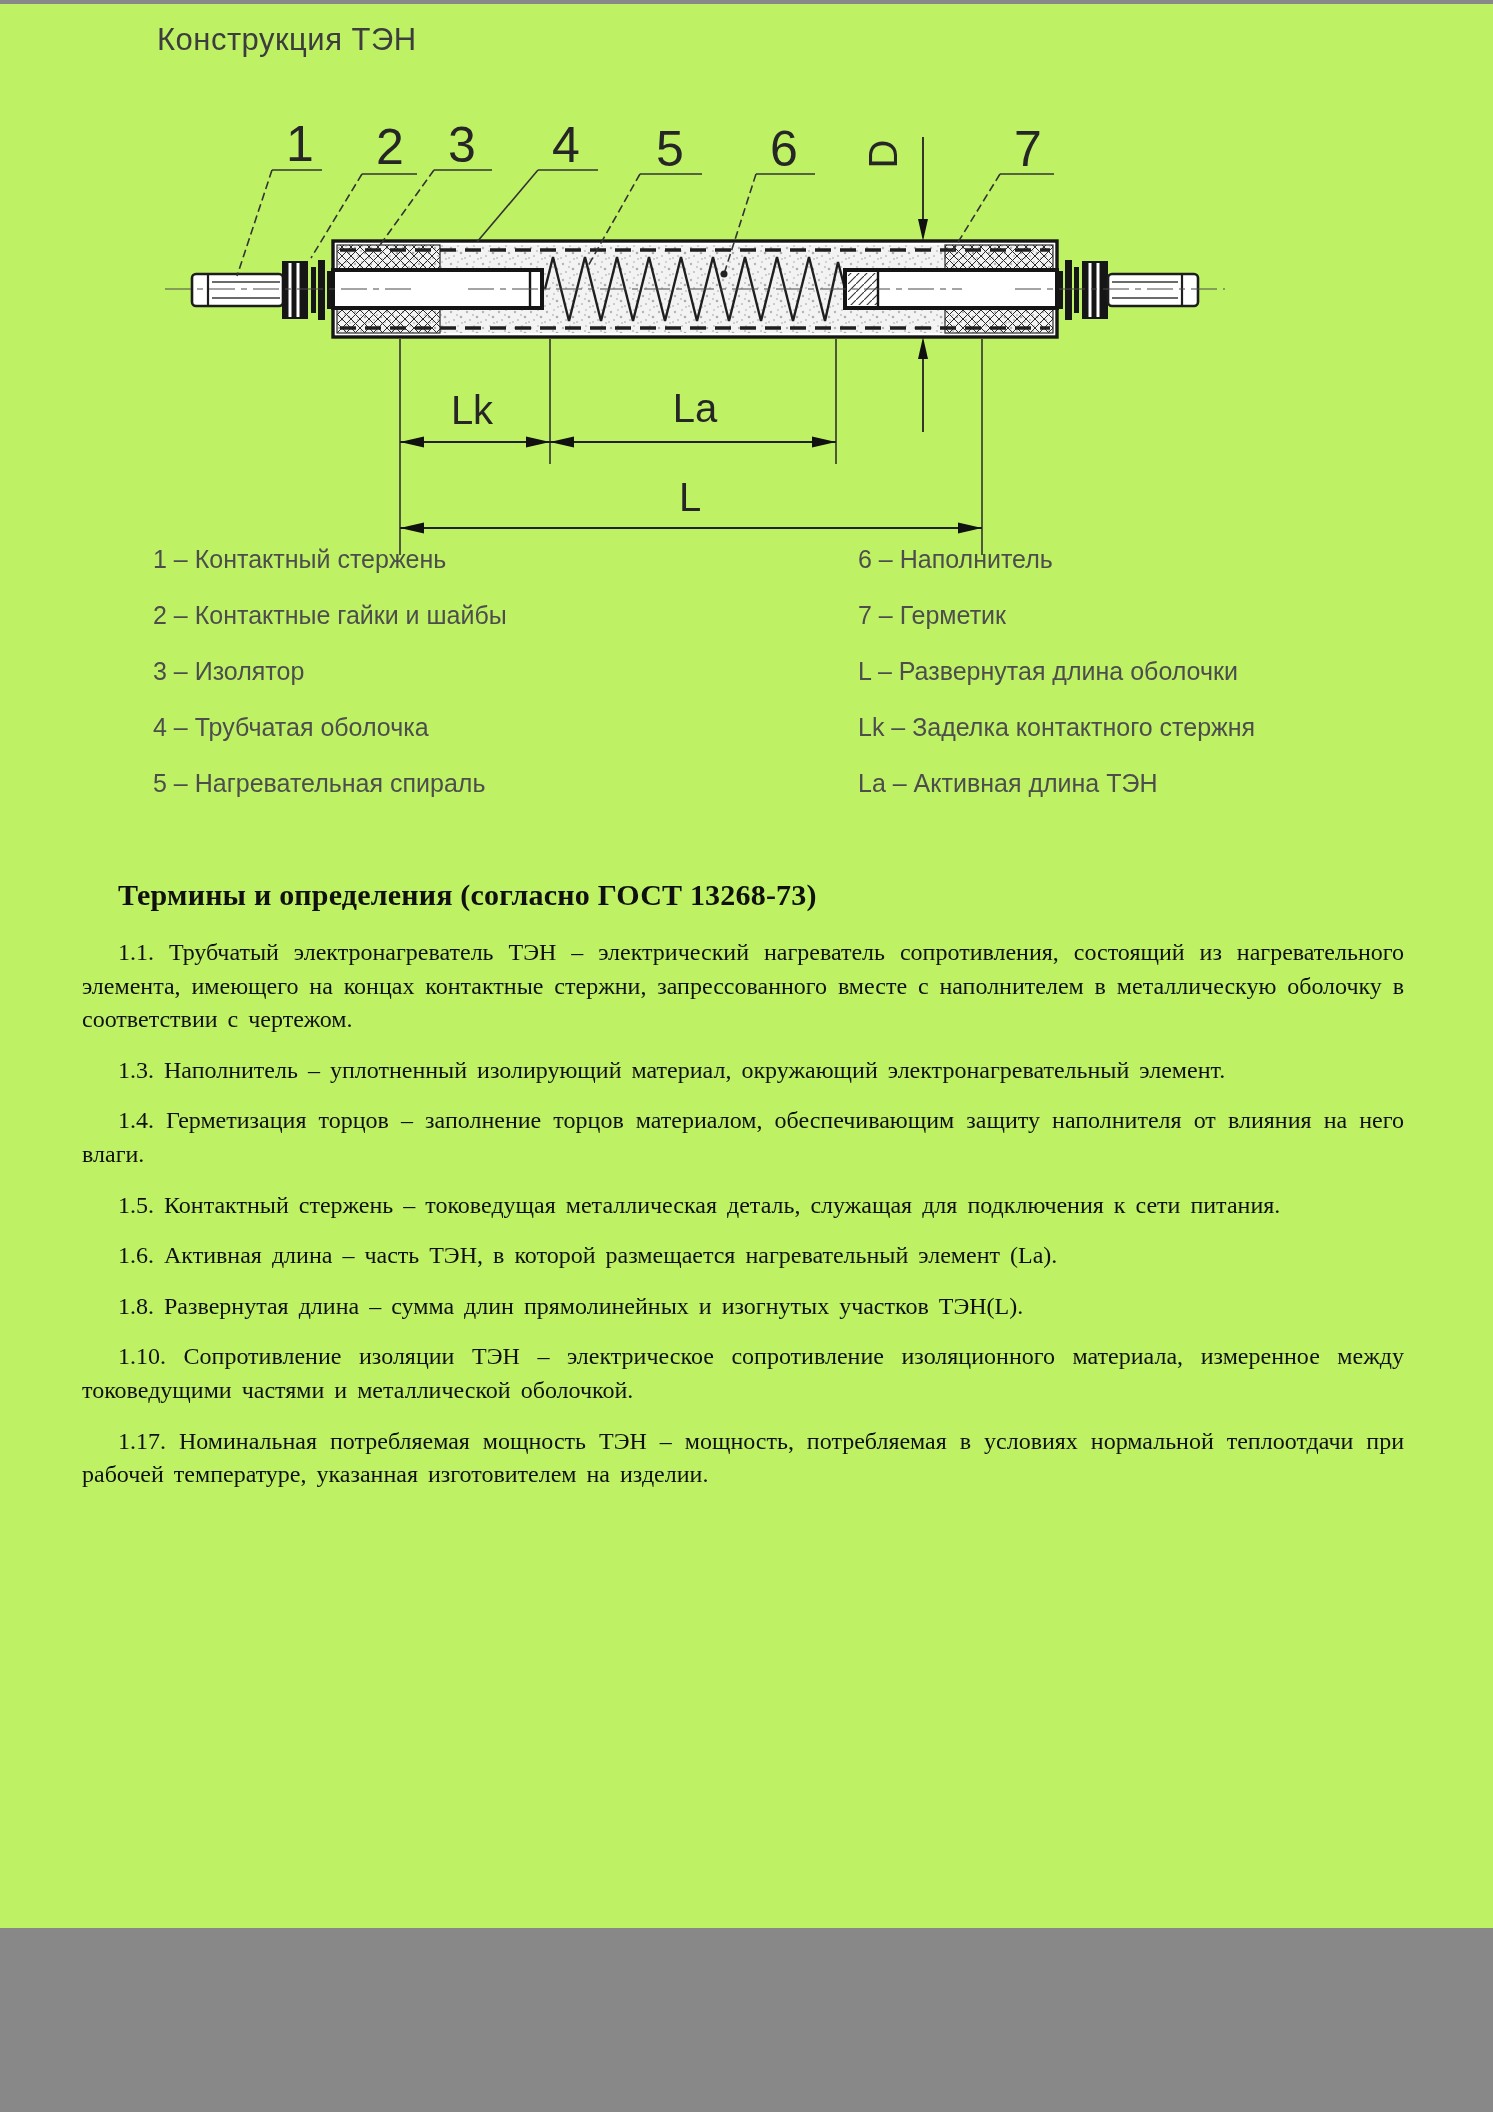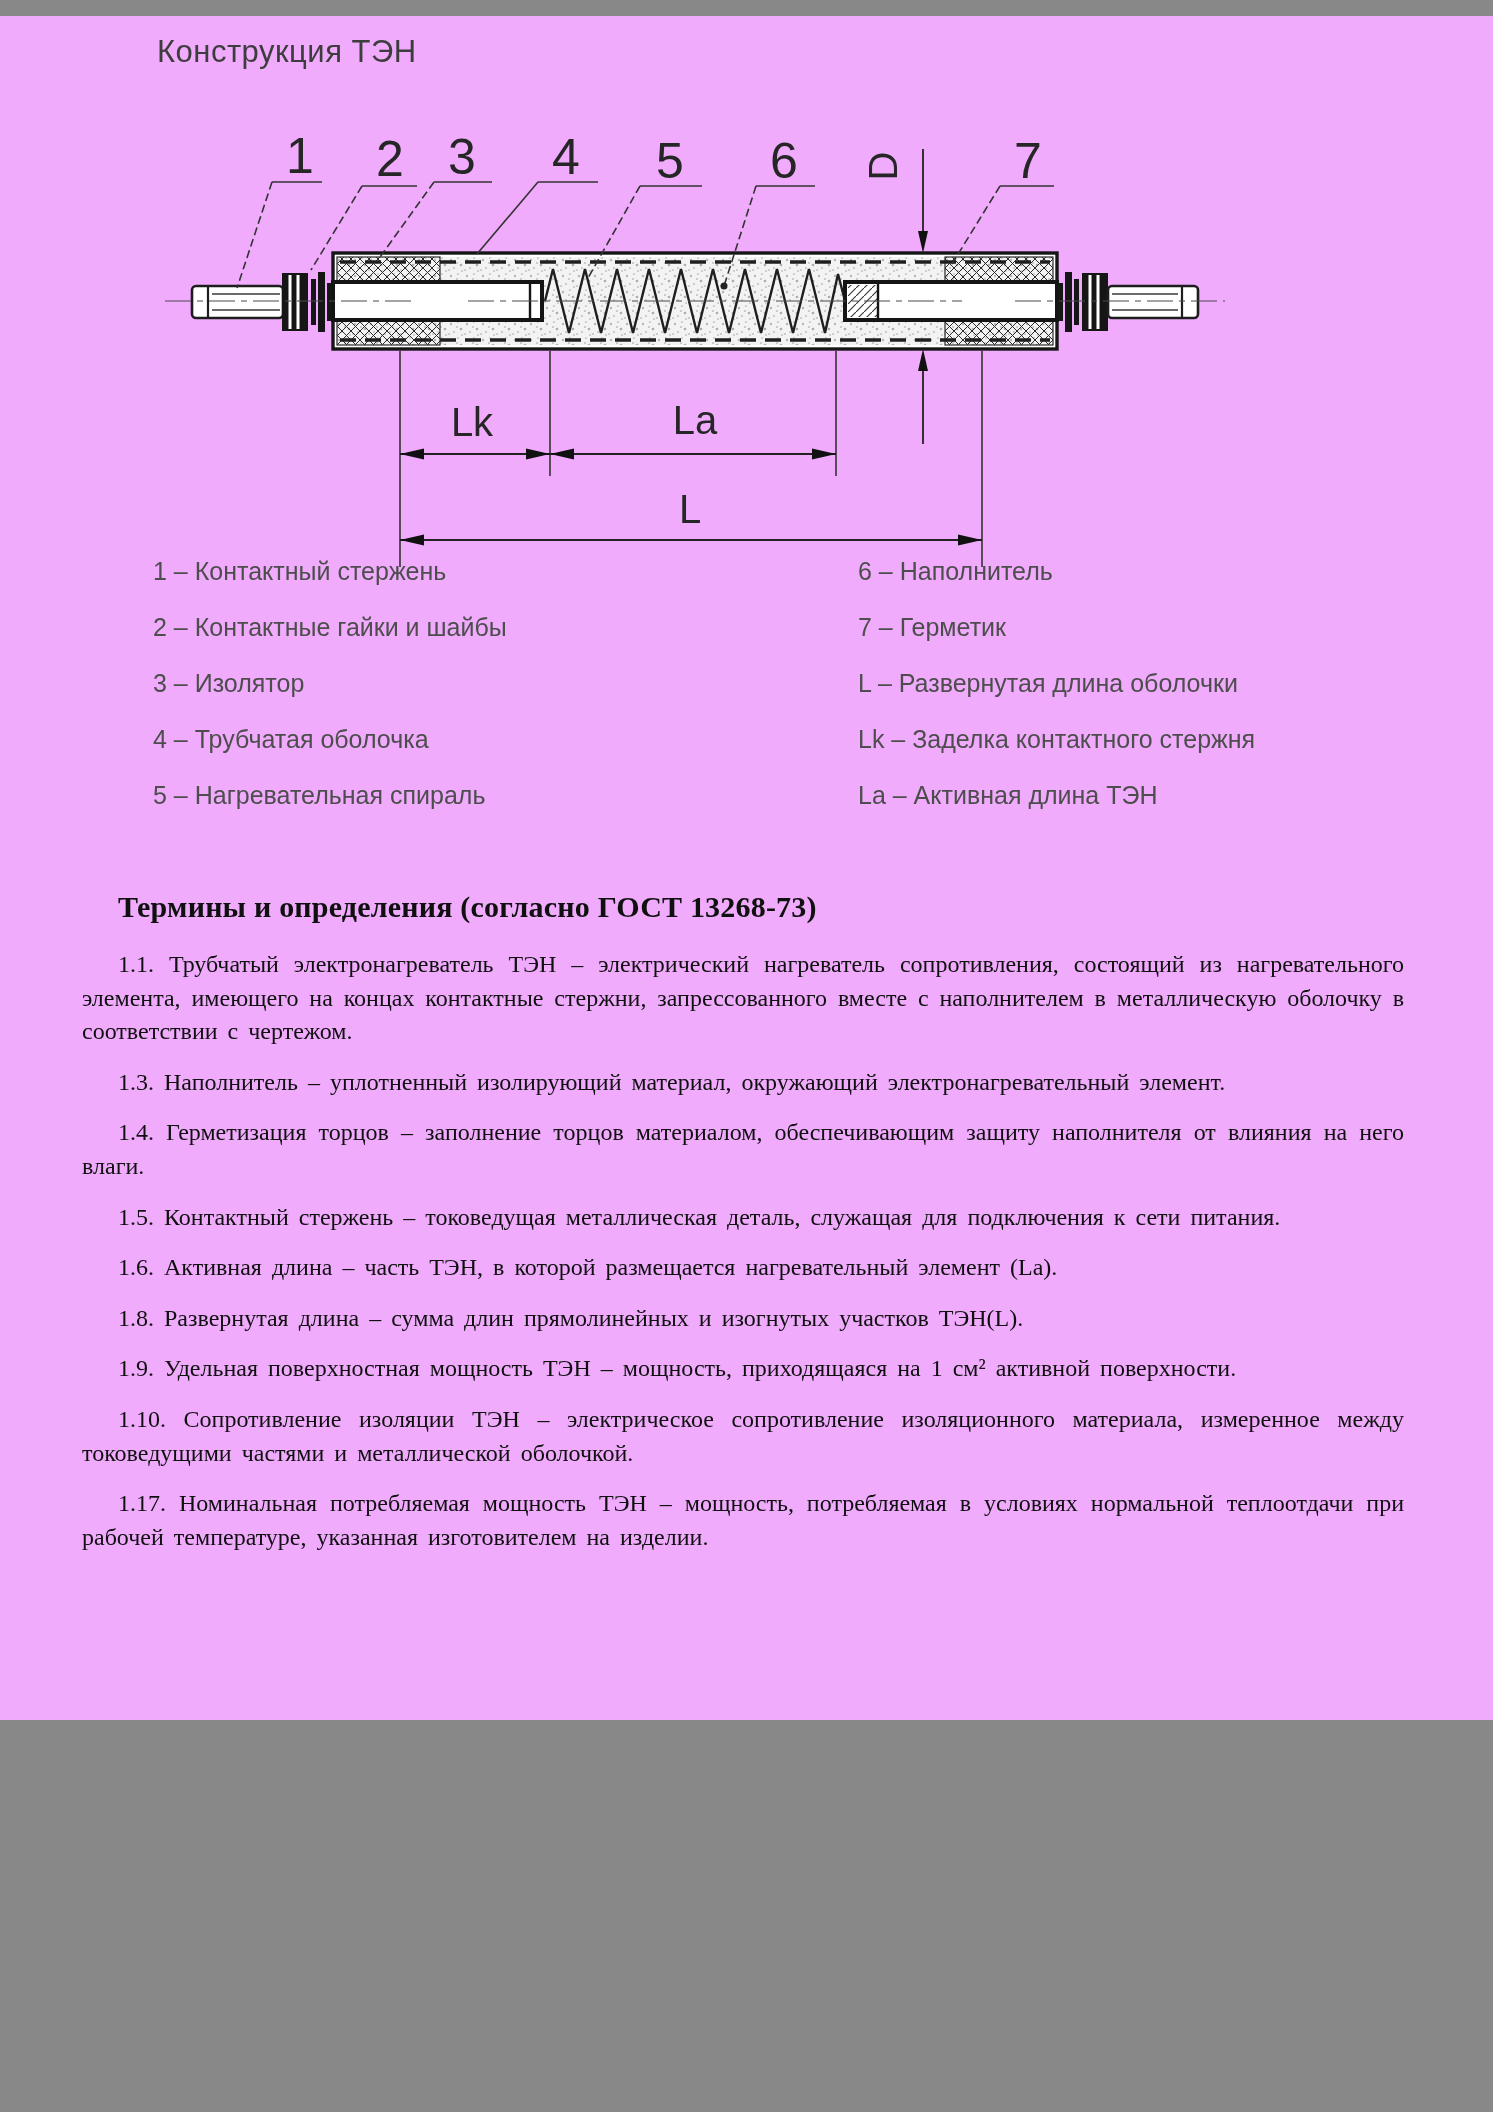--- a/index.html
+++ b/index.html
@@ -1,18 +1,18 @@
 <!DOCTYPE html>
 <html lang="ru"><head>
 <meta charset="utf-8">
 <style>
   html,body { margin:0; padding:0; background:#888; }
   .page {
-    position:relative; width:1493px; height:1704px; margin:16px auto;
-    background:#f0abfc; overflow:hidden;
+    position:relative; width:1493px; height:1924px; margin:4px auto;
+    background:#bef264; overflow:hidden;
     font-family:"Liberation Sans", sans-serif;
   }
   .doc-title {
     position:absolute; left:157px; top:18px;
     font-size:31px; color:#3d3d3d; letter-spacing:0.5px; white-space:nowrap;
   }
   .drawing-wrap { position:absolute; left:150px; top:95px; width:1120px; height:470px; }
   .legend-item {
     position:absolute; font-size:25px; color:#4d4d4d; white-space:nowrap;
   }
@@ -210,18 +210,17 @@
   <div class="legend-item lg-r row4">La – Активная длина ТЭН</div>
 
   <div class="terms">
     <h2>Термины и определения (согласно ГОСТ 13268-73)</h2>
     <p>1.1. Трубчатый электронагреватель ТЭН – электрический нагреватель сопротивления, состоящий из нагревательного элемента, имеющего на концах контактные стержни, запрессованного вместе с наполнителем в металлическую оболочку в соответствии с чертежом.</p>
     <p>1.3. Наполнитель – уплотненный изолирующий материал, окружающий электронагревательный элемент.</p>
     <p>1.4. Герметизация торцов – заполнение торцов материалом, обеспечивающим защиту наполнителя от влияния на него влаги.</p>
     <p>1.5. Контактный стержень – токоведущая металлическая деталь, служащая для подключения к сети питания.</p>
     <p>1.6. Активная длина – часть ТЭН, в которой размещается нагревательный элемент (La).</p>
     <p>1.8. Развернутая длина – сумма длин прямолинейных и изогнутых участков ТЭН(L).</p>
-    <p>1.9. Удельная поверхностная мощность ТЭН – мощность, приходящаяся на 1 см² активной поверхности.</p>
     <p>1.10. Сопротивление изоляции ТЭН – электрическое сопротивление изоляционного материала, измеренное между токоведущими частями и металлической оболочкой.</p>
     <p>1.17. Номинальная потребляемая мощность ТЭН – мощность, потребляемая в условиях нормальной теплоотдачи при рабочей температуре, указанная изготовителем на изделии.</p>
   </div>
 
 </div>
 
 </body></html>

